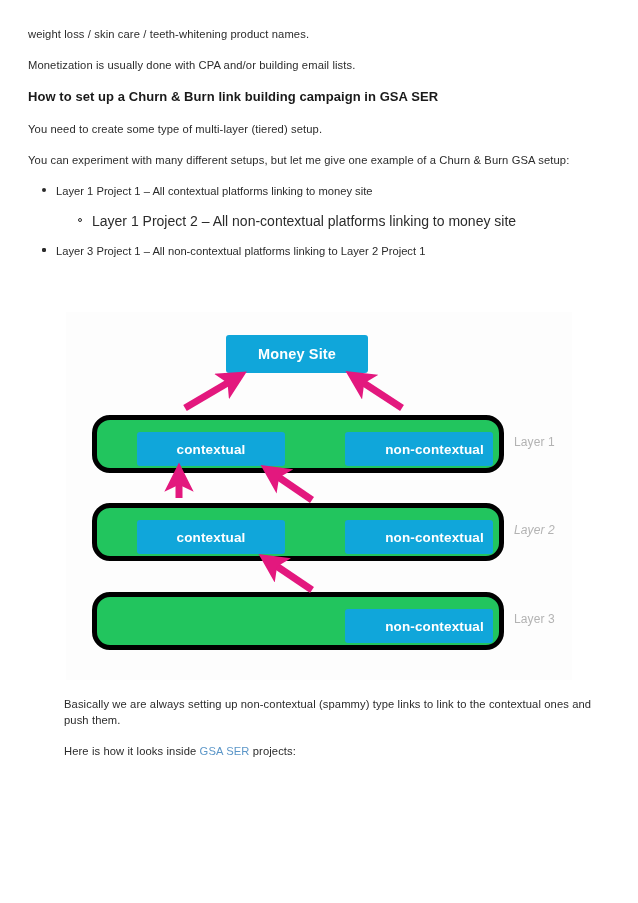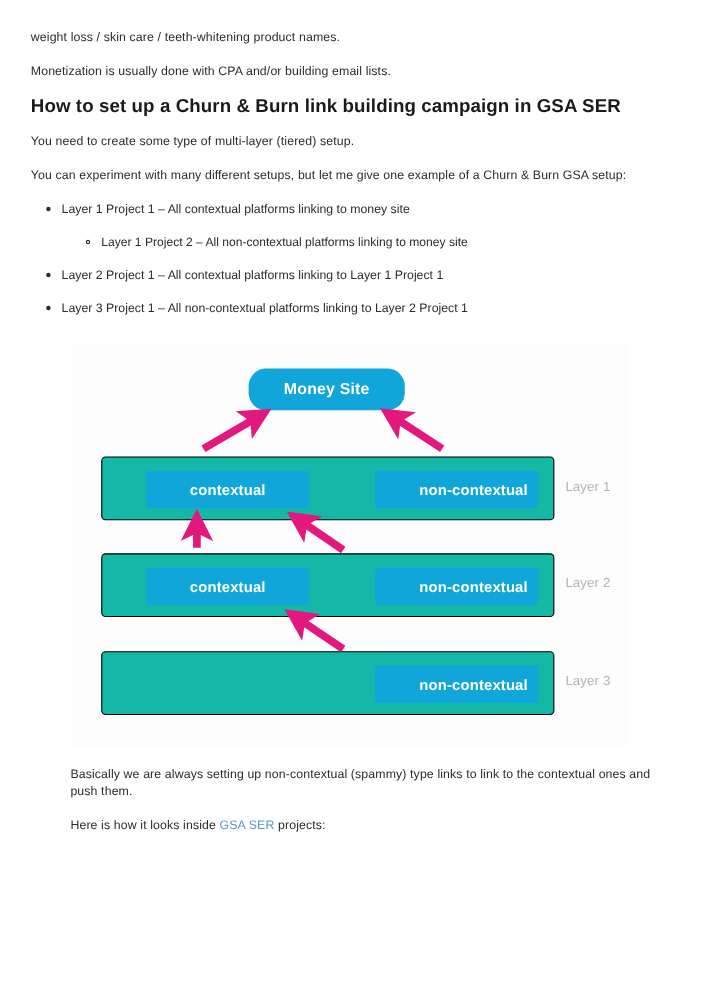--- a/index.html
+++ b/index.html
@@ -34,21 +34,21 @@
   p.para {
     margin: 0 0 15px 0;
     font-size: 11.2px;
     line-height: 16px;
     color: #2b2b2b;
     letter-spacing: 0.01em;
   }
 
   h2.heading {
     margin: 6px 0 16px 0;
-    font-size: 17px;
+    font-size: 13px;
     line-height: 17px;
     font-weight: bold;
     color: #1a1a1a;
     letter-spacing: 0.005em;
   }
 
   ul.lvl1 {
     margin: 0 0 0 0;
     padding: 0 0 0 28px;
     list-style: none;
@@ -70,21 +70,21 @@
     background: #2b2b2b;
   }
 
   ul.lvl2 {
     margin: 14px 0 0 0;
     padding: 0 0 0 36px;
     list-style: none;
   }
   ul.lvl2 > li.item2 {
     position: relative;
-    font-size: 11px;
+    font-size: 14px;
     line-height: 16px;
     color: #2b2b2b;
   }
   ul.lvl2 > li.item2 > .bullet2 {
     position: absolute;
     left: -14px;
     top: 5px;
     width: 4px;
     height: 4px;
     border-radius: 50%;
@@ -116,47 +116,46 @@
     letter-spacing: 0.01em;
     box-sizing: border-box;
   }
 
   .node-money {
     left: 160px;
     top: 23px;
     width: 142px;
     height: 38px;
     font-size: 14.5px;
-    border-radius: 16px;
   }
 
   .layer-box {
     position: absolute;
     left: 26px;
     width: 412px;
     height: 58px;
-    background: #14b8a6;
-    border: 1px solid #000000;
-    border-radius: 4px;
+    background: #22c55e;
+    border: 5px solid #000000;
+    border-radius: 18px;
     box-sizing: border-box;
   }
   .layer-1 { top: 103px; }
   .layer-2 { top: 191px; }
   .layer-3 { top: 280px; }
 
   .layer-label {
     position: absolute;
     left: 448px;
     font-size: 12px;
     color: #b3b3b3;
     font-weight: normal;
     letter-spacing: 0.01em;
   }
   .label-1 { top: 123px; }
-  .label-2 { top: 211px; }
+  .label-2 { top: 211px; font-style: italic; }
   .label-3 { top: 300px; }
 
   .node-ctx {
     left: 40px;
     top: 12px;
     width: 148px;
     height: 34px;
     font-size: 13.5px;
   }
   .node-nonctx {
@@ -214,21 +213,20 @@
         <ul class="lvl2">
           <li class="item2">
             <span class="bullet2"></span>
             <span>Layer 1 Project 2 – All non-contextual platforms linking to money site</span>
           </li>
         </ul>
       </li>
 
       <li class="item1">
         <span class="bullet1"></span>
-        <span>Layer 2 Project 1 – All contextual platforms linking to Layer 1 Project 1</span>
       </li>
 
       <li class="item1">
         <span class="bullet1"></span>
         <span>Layer 3 Project 1 – All non-contextual platforms linking to Layer 2 Project 1</span>
       </li>
 
     </ul>
   </div>
 

